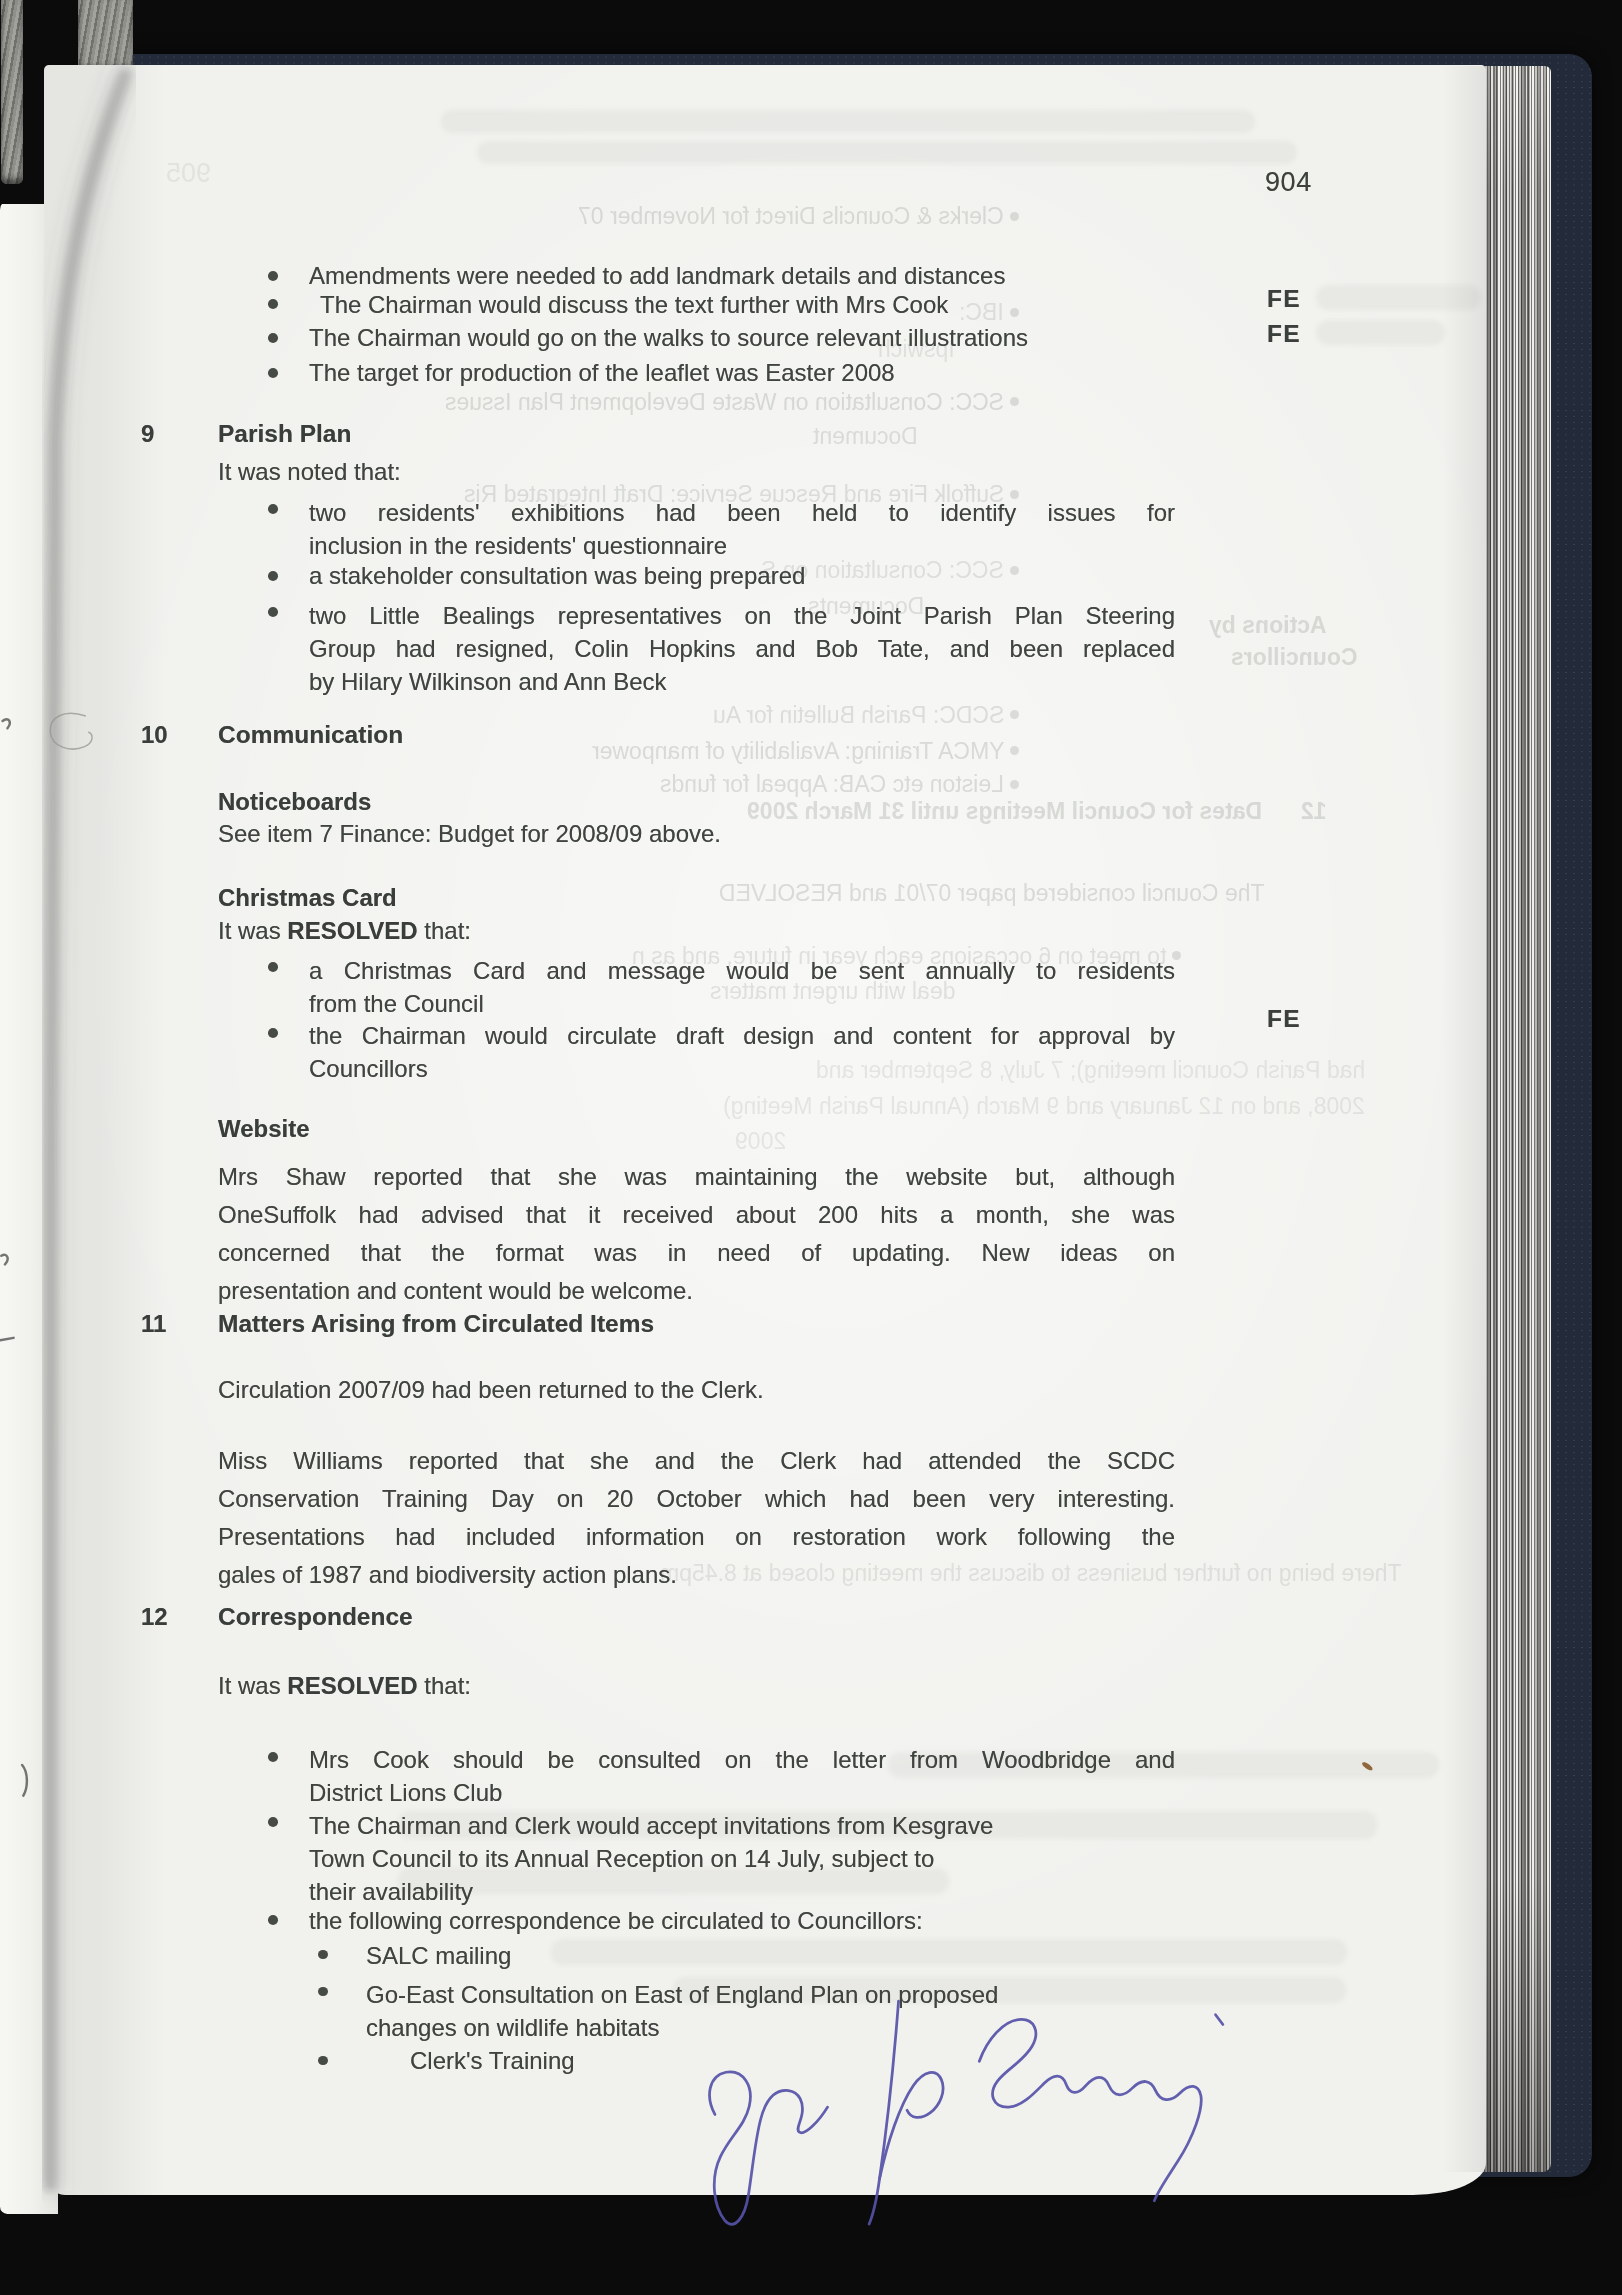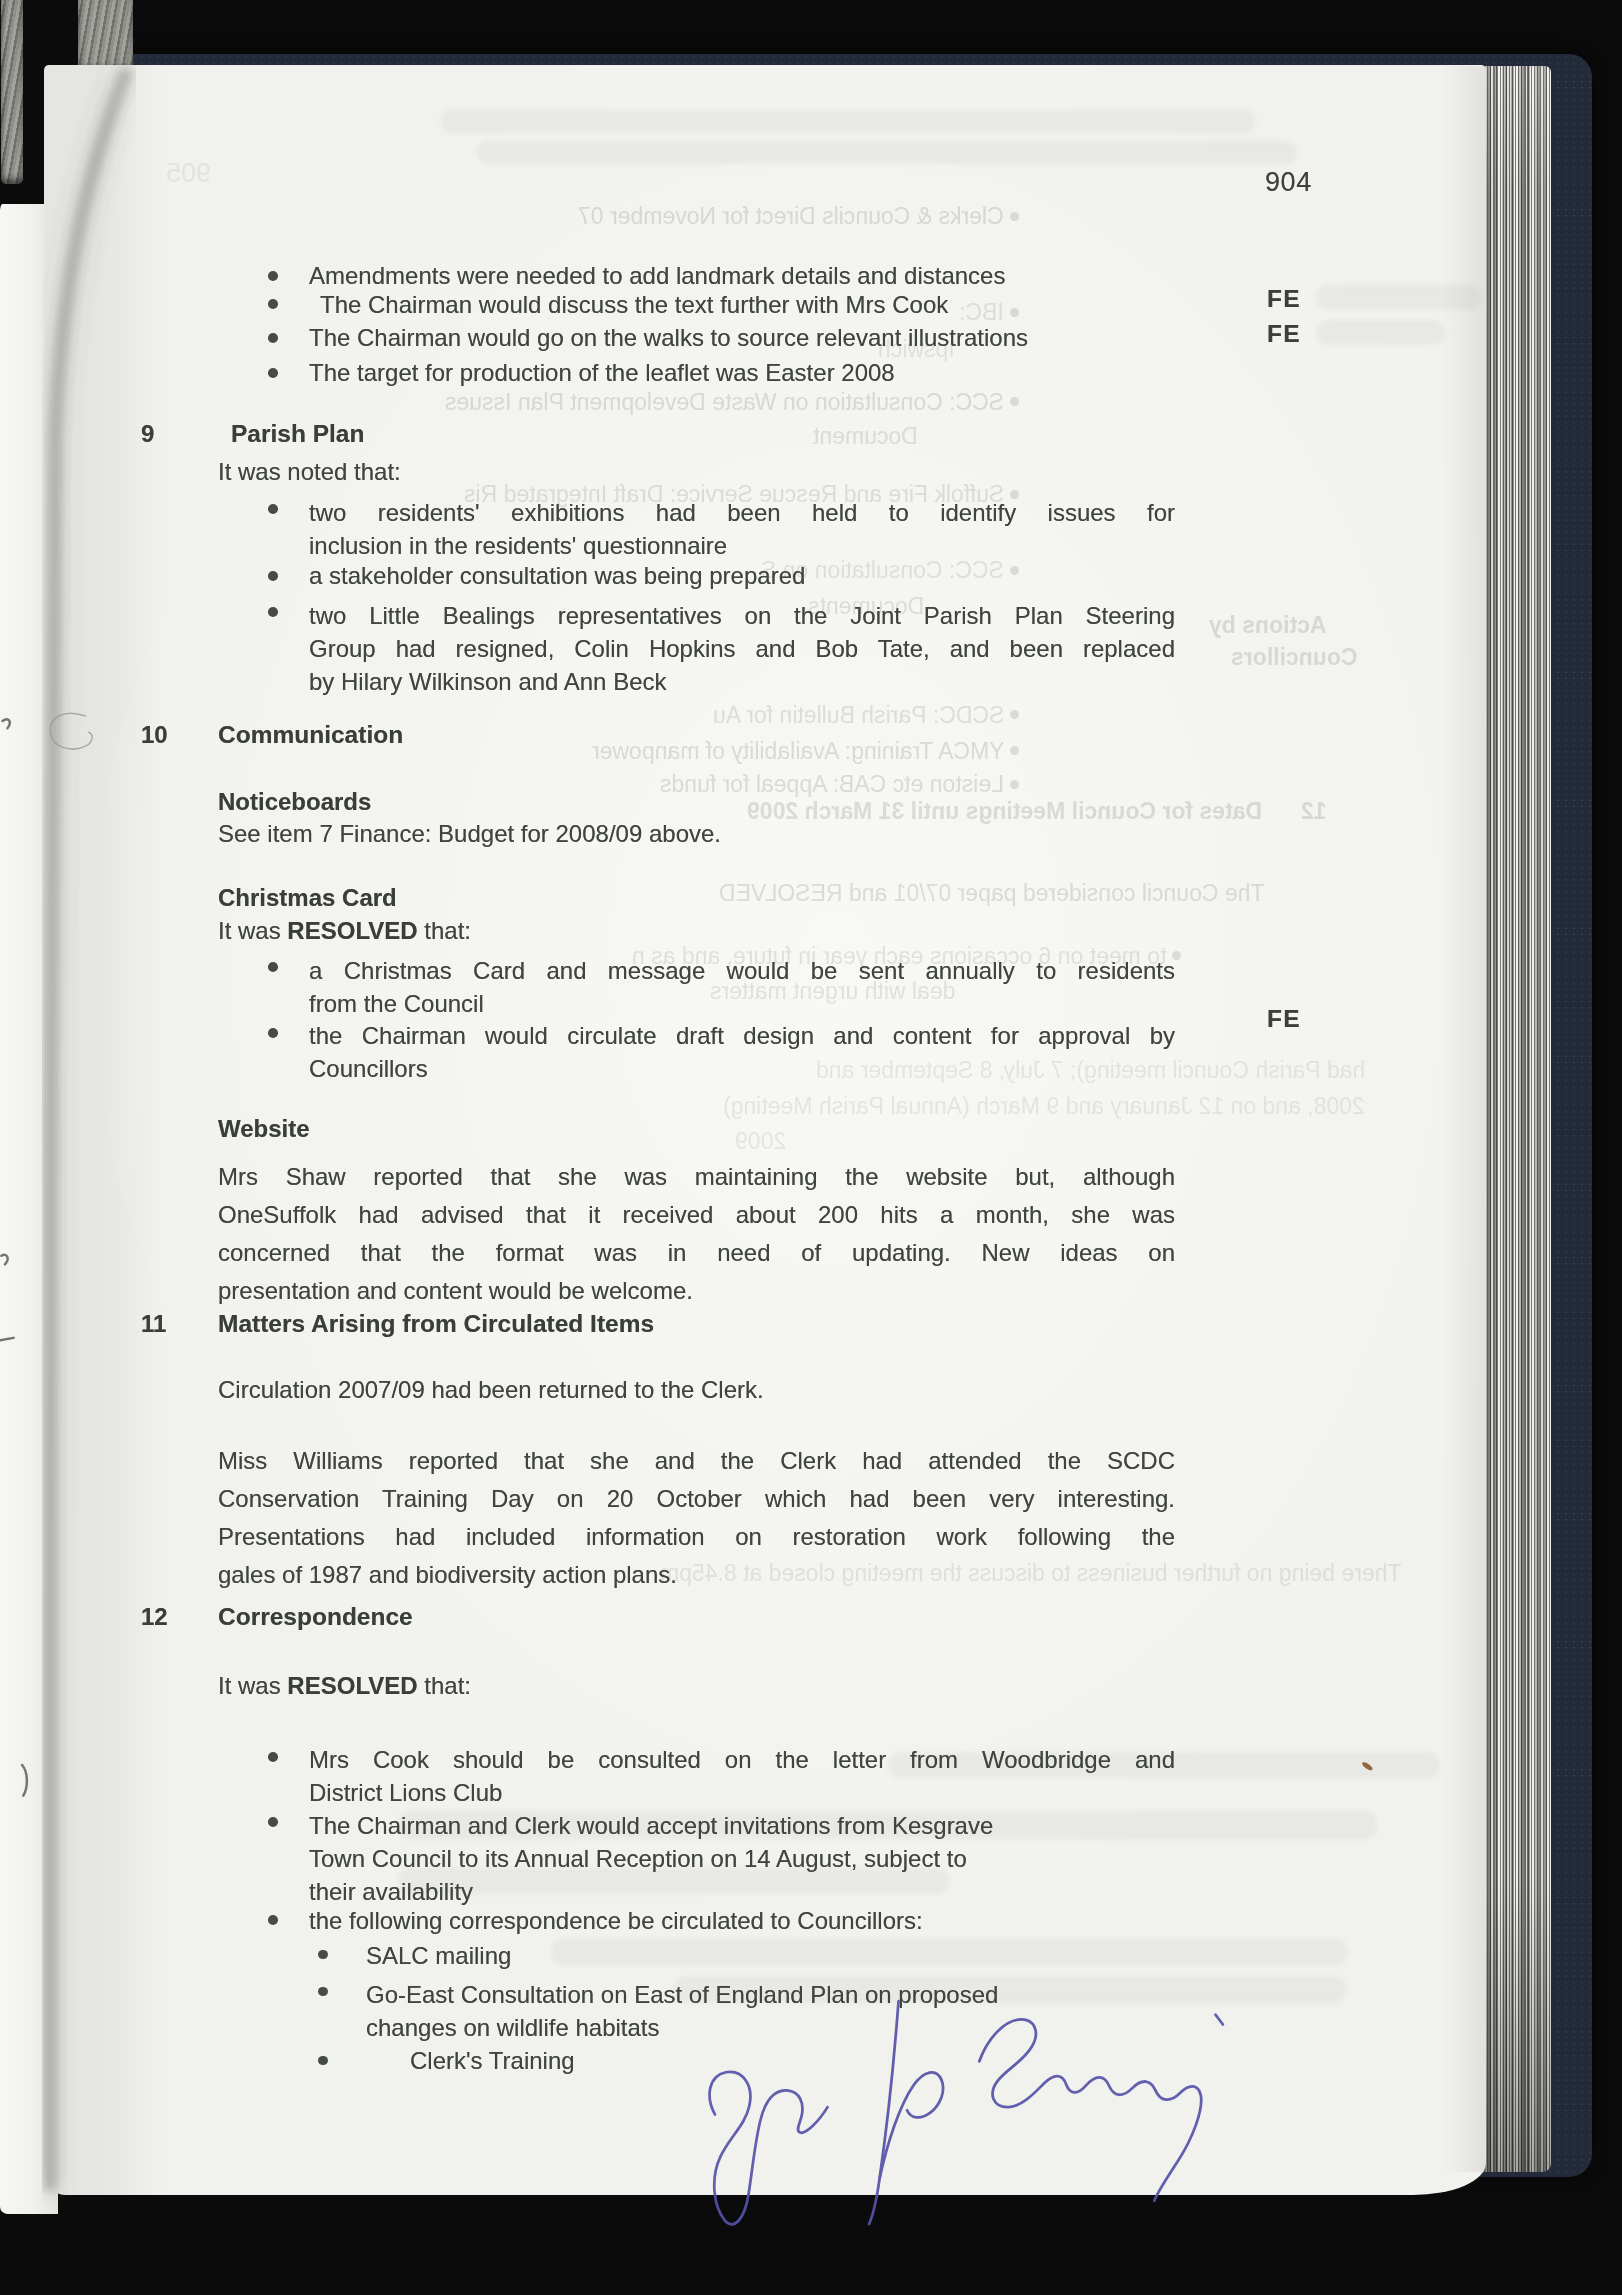--- a/index.html
+++ b/index.html
@@ -132,21 +132,21 @@
 <div class="dot" style="left:268px;top:299px;"></div>
 <div class="t" style="left:320px;top:291px;">The Chairman would discuss the text further with Mrs Cook</div>
 <div class="fe" style="left:1267px;top:285px;">FE</div>
 <div class="dot" style="left:268px;top:333px;"></div>
 <div class="t" style="left:309px;top:324px;">The Chairman would go on the walks to source relevant illustrations</div>
 <div class="fe" style="left:1267px;top:320px;">FE</div>
 <div class="dot" style="left:268px;top:368px;"></div>
 <div class="t" style="left:309px;top:359px;">The target for production of the leaflet was Easter 2008</div>
 
 <div class="t b" style="left:141px;top:420px;">9</div>
-<div class="t b" style="left:218px;top:420px;font-size:24.5px;margin-left:13px;">Parish Plan</div>
+<div class="t b" style="left:218px;top:420px;font-size:24.5px;">Parish Plan</div>
 <div class="t" style="left:218px;top:458px;">It was noted that:</div>
 
 <div class="dot" style="left:268px;top:504px;"></div>
 <div class="t lines" style="left:309px;top:496px;width:866px;line-height:33px;">
   <div class="jl">two residents' exhibitions had been held to identify issues for</div>
   <div class="ll">inclusion in the residents' questionnaire</div>
 </div>
 <div class="dot" style="left:268px;top:571px;"></div>
 <div class="t" style="left:309px;top:562px;">a stakeholder consultation was being prepared</div>
 <div class="dot" style="left:268px;top:607px;"></div>
@@ -198,21 +198,21 @@
 <div class="t" style="left:218px;top:1672px;"><span>It was </span><span class="b">RESOLVED</span><span> that:</span></div>
 
 <div class="dot" style="left:268px;top:1752px;"></div>
 <div class="t lines" style="left:309px;top:1743px;width:866px;line-height:33px;">
   <div class="jl">Mrs Cook should be consulted on the letter from Woodbridge and</div>
   <div class="ll">District Lions Club</div>
 </div>
 <div class="dot" style="left:268px;top:1817px;"></div>
 <div class="t lines" style="left:309px;top:1809px;width:866px;line-height:33px;">
   <div class="ll">The Chairman and Clerk would accept invitations from Kesgrave</div>
-  <div class="ll">Town Council to its Annual Reception on 14 August, subject to</div>
+  <div class="ll">Town Council to its Annual Reception on 14 July, subject to</div>
   <div class="ll">their availability</div>
 </div>
 <div class="dot" style="left:268px;top:1915px;"></div>
 <div class="t" style="left:309px;top:1907px;">the following correspondence be circulated to Councillors:</div>
 
 <div class="sdot" style="left:318px;top:1950px;"></div>
 <div class="t" style="left:366px;top:1942px;text-align:center;">SALC mailing</div>
 <div class="sdot" style="left:318px;top:1987px;"></div>
 <div class="t lines" style="left:366px;top:1978px;width:814px;line-height:33px;">
   <div class="ll">Go-East Consultation on East of England Plan on proposed</div>

